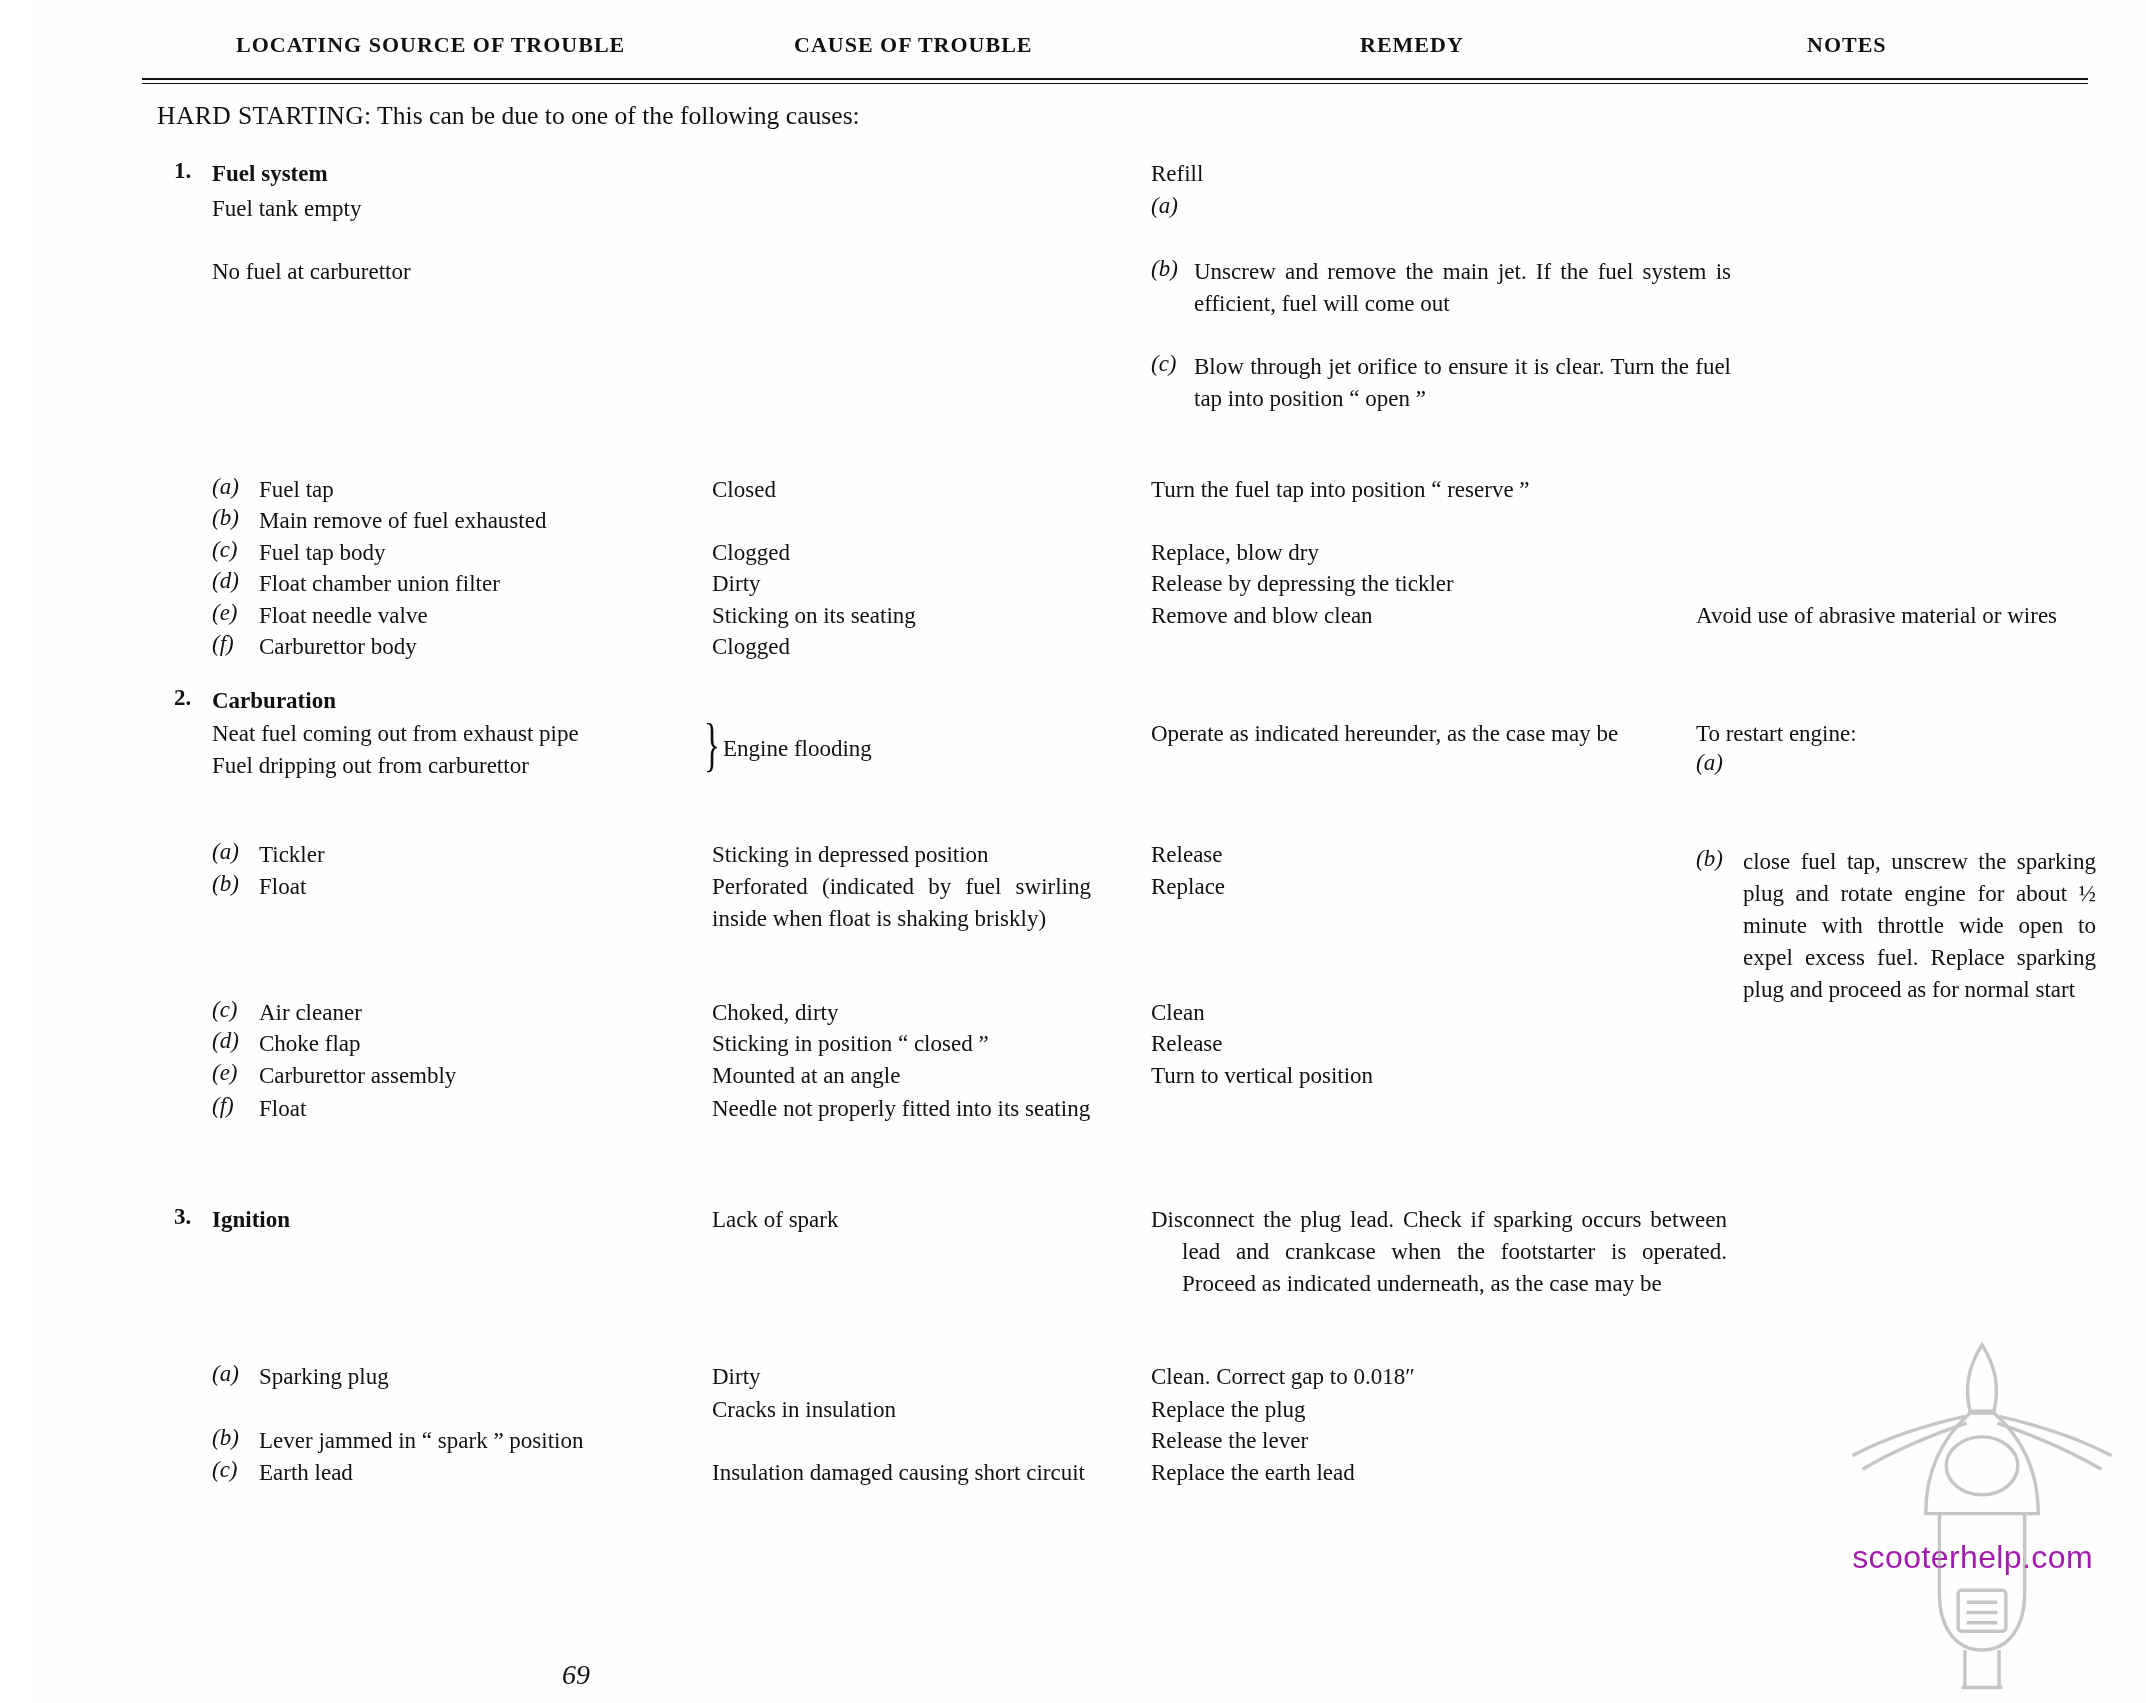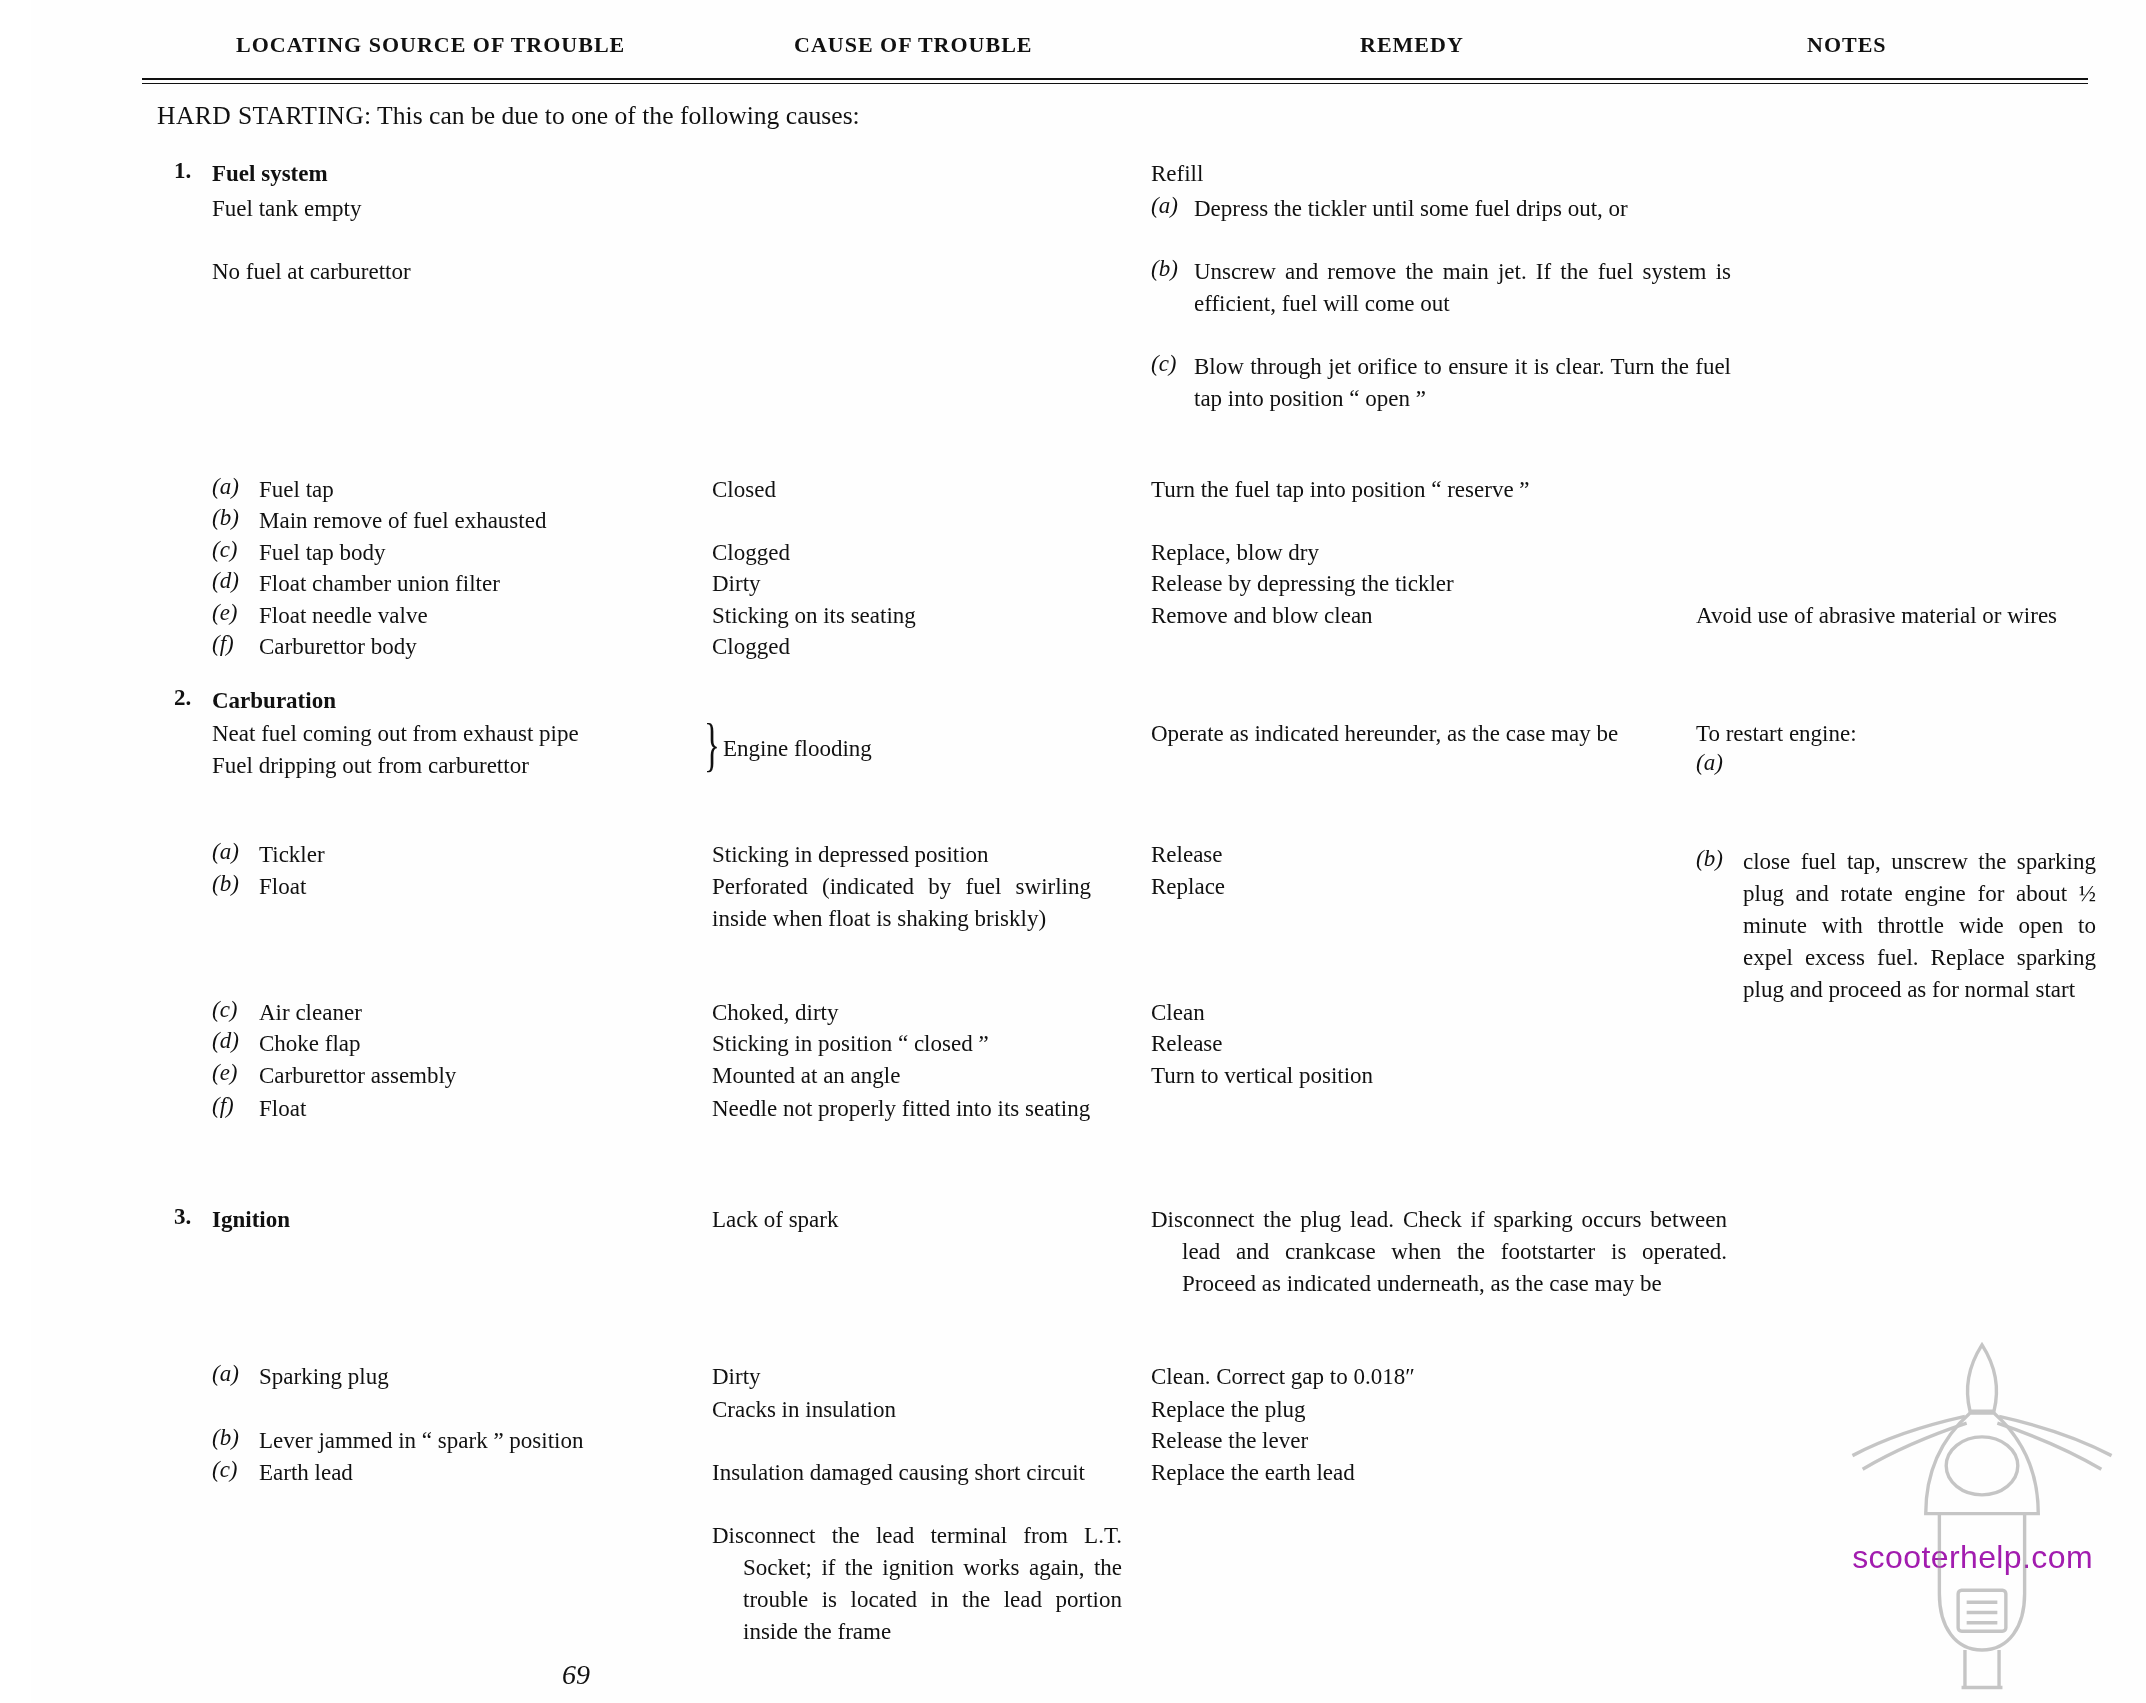--- a/index.html
+++ b/index.html
@@ -159,21 +159,20 @@
 
   <div class="num" style="left:143px; top:158px;">1.</div>
   <div class="tx bold" style="left:181px; top:158px;">Fuel system</div>
 
   <div class="tx w-a" style="left:181px; top:193px;">Fuel tank empty</div>
   <div class="tx w-c" style="left:1120px; top:158px;">Refill</div>
 
   <div class="tx w-a" style="left:181px; top:256px;">No fuel at carburettor</div>
 
   <div class="lbl" style="left:1120px; top:193px;">(a)</div>
-  <div class="tx w-c just" style="left:1163px; top:193px; width:537px;">Depress the tickler until some fuel drips out, or</div>
 
   <div class="lbl" style="left:1120px; top:256px;">(b)</div>
   <div class="tx w-c just" style="left:1163px; top:256px; width:537px;">Unscrew and remove the main jet.  If the fuel system is efficient, fuel will come out</div>
 
   <div class="lbl" style="left:1120px; top:351px;">(c)</div>
   <div class="tx w-c just" style="left:1163px; top:351px; width:537px;">Blow through jet orifice to ensure it is clear.  Turn the fuel tap into position “ open ”</div>
 
   <div class="lbl" style="left:181px; top:474px;">(a)</div>
   <div class="tx" style="left:228px; top:474px;">Fuel tap</div>
   <div class="tx" style="left:681px; top:474px;">Closed</div>
@@ -261,21 +260,20 @@
 
   <div class="lbl" style="left:181px; top:1425px;">(b)</div>
   <div class="tx" style="left:228px; top:1425px;">Lever jammed in “ spark ” position</div>
   <div class="tx" style="left:1120px; top:1425px;">Release the lever</div>
 
   <div class="lbl" style="left:181px; top:1457px;">(c)</div>
   <div class="tx" style="left:228px; top:1457px;">Earth lead</div>
   <div class="hang just" style="left:681px; top:1457px; width:379px;">Insulation damaged causing short circuit</div>
   <div class="tx" style="left:1120px; top:1457px;">Replace the earth lead</div>
 
-  <div class="hang just" style="left:681px; top:1520px; width:379px;">Disconnect the lead terminal from L.T. Socket; if the ignition works again, the trouble is located in the lead portion inside the frame</div>
 
   <div class="pagenum">69</div>
 
   <div class="wm-text">scooterhelp.com</div>
   <div class="wm">
     <svg viewBox="0 0 340 420" width="290" height="358" aria-hidden="true">
       <g fill="none" stroke="#8e8e8e" stroke-width="4">
         <path d="M170 8 C152 36 150 62 156 86 L184 86 C190 62 188 36 170 8 Z"></path>
         <path d="M150 92 C96 104 52 120 18 138"></path>
         <path d="M152 100 C104 116 64 134 30 154"></path>

